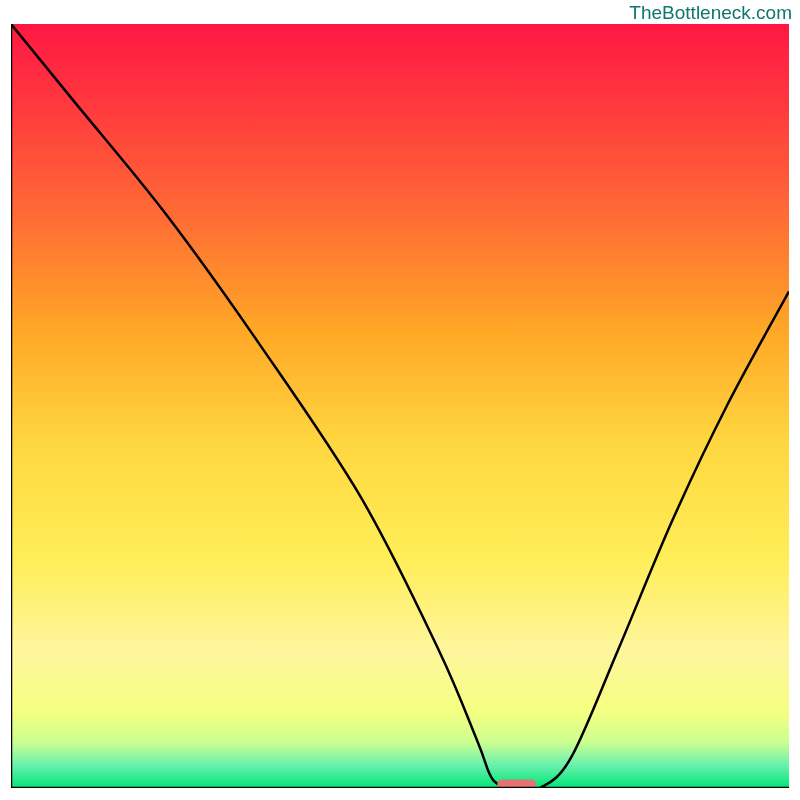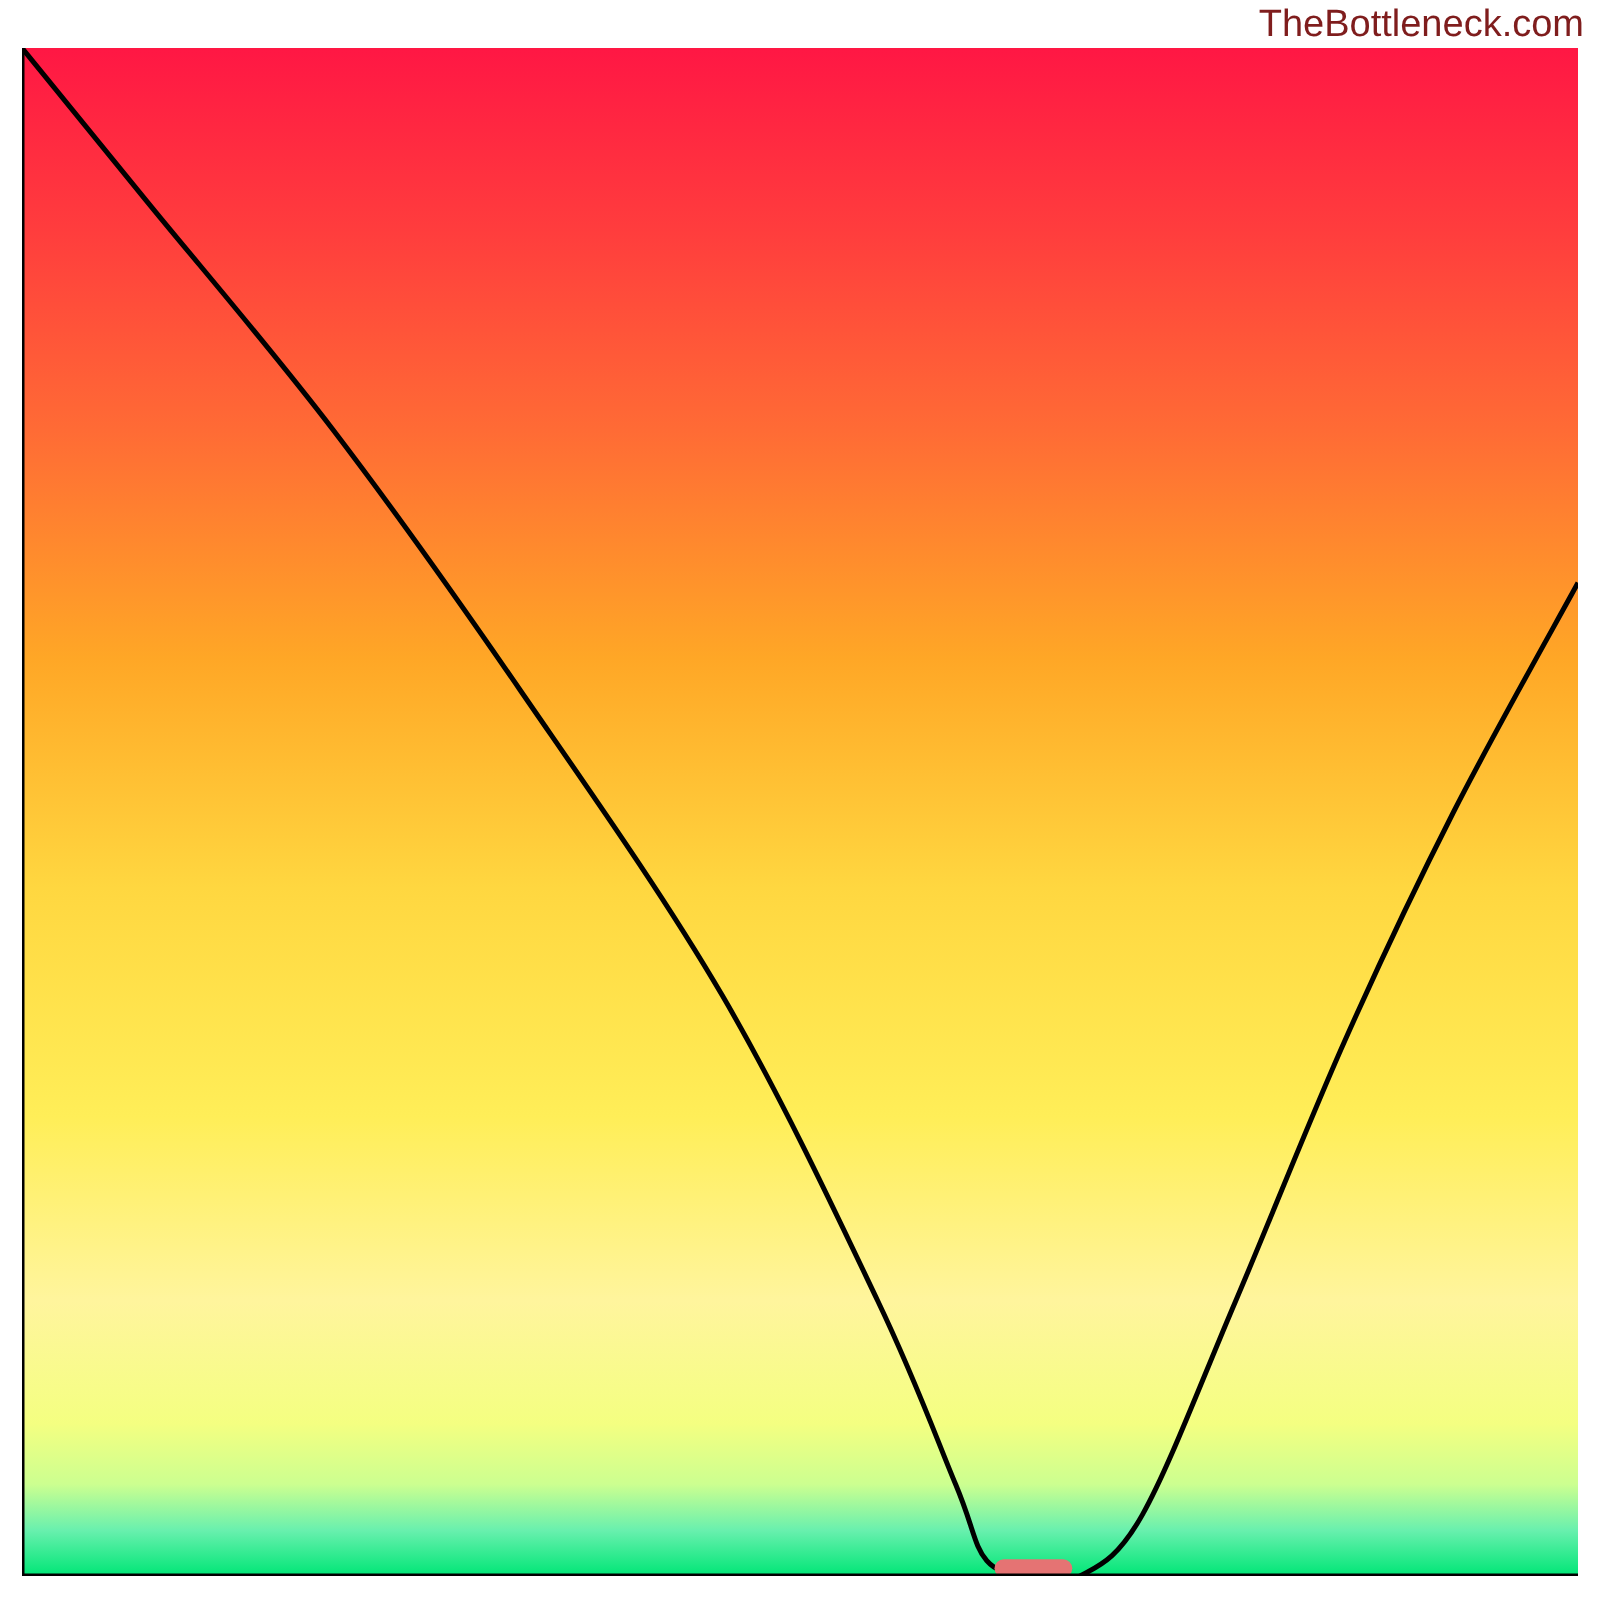--- a/index.html
+++ b/index.html
@@ -8,21 +8,21 @@
     width: 800px;
     height: 800px;
     background: #ffffff;
     font-family: Arial, Helvetica, sans-serif;
     position: relative;
   }
   .watermark {
     position: absolute;
     top: 2px;
     right: 8px;
-    color: #7f1d1d;
+    color: #0f766e;
     font-size: 19px;
     font-weight: 500;
     z-index: 10;
   }
   .chart-area {
     position: absolute;
     left: 11px;
     top: 24px;
     width: 778px;
     height: 764px;

